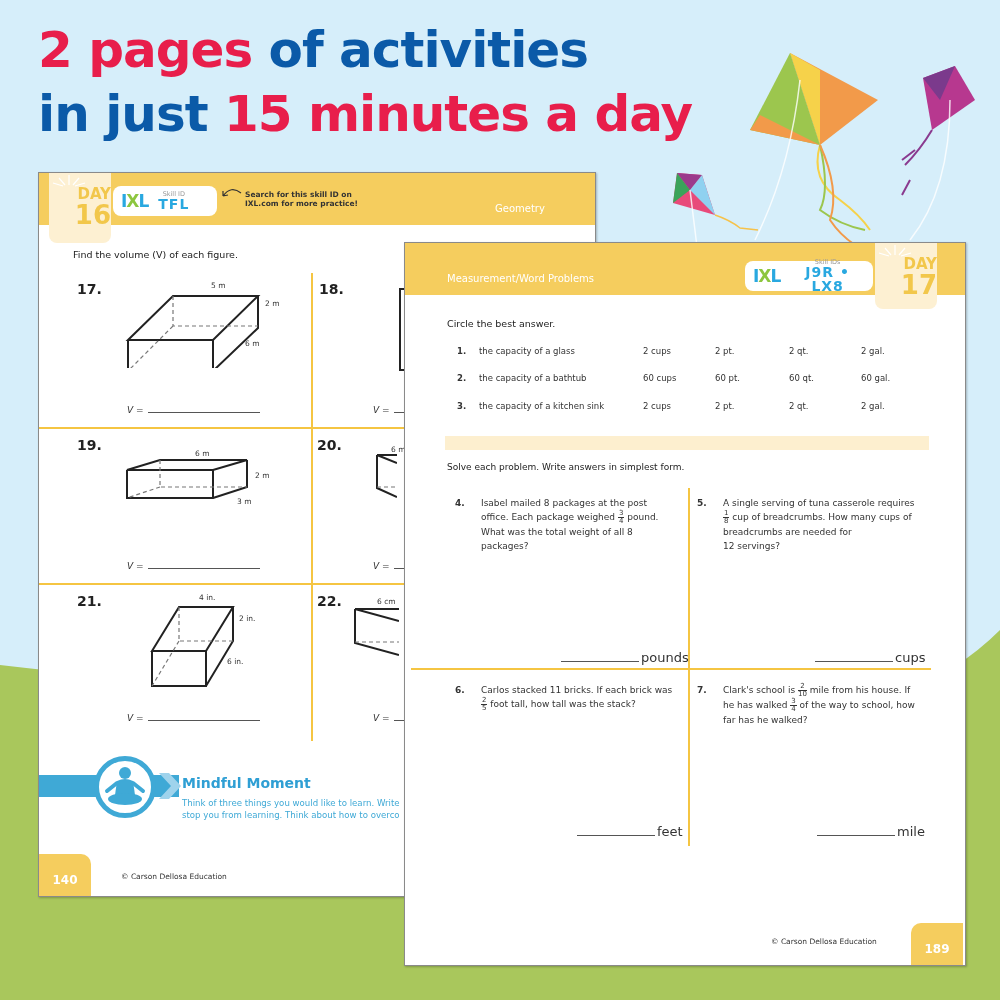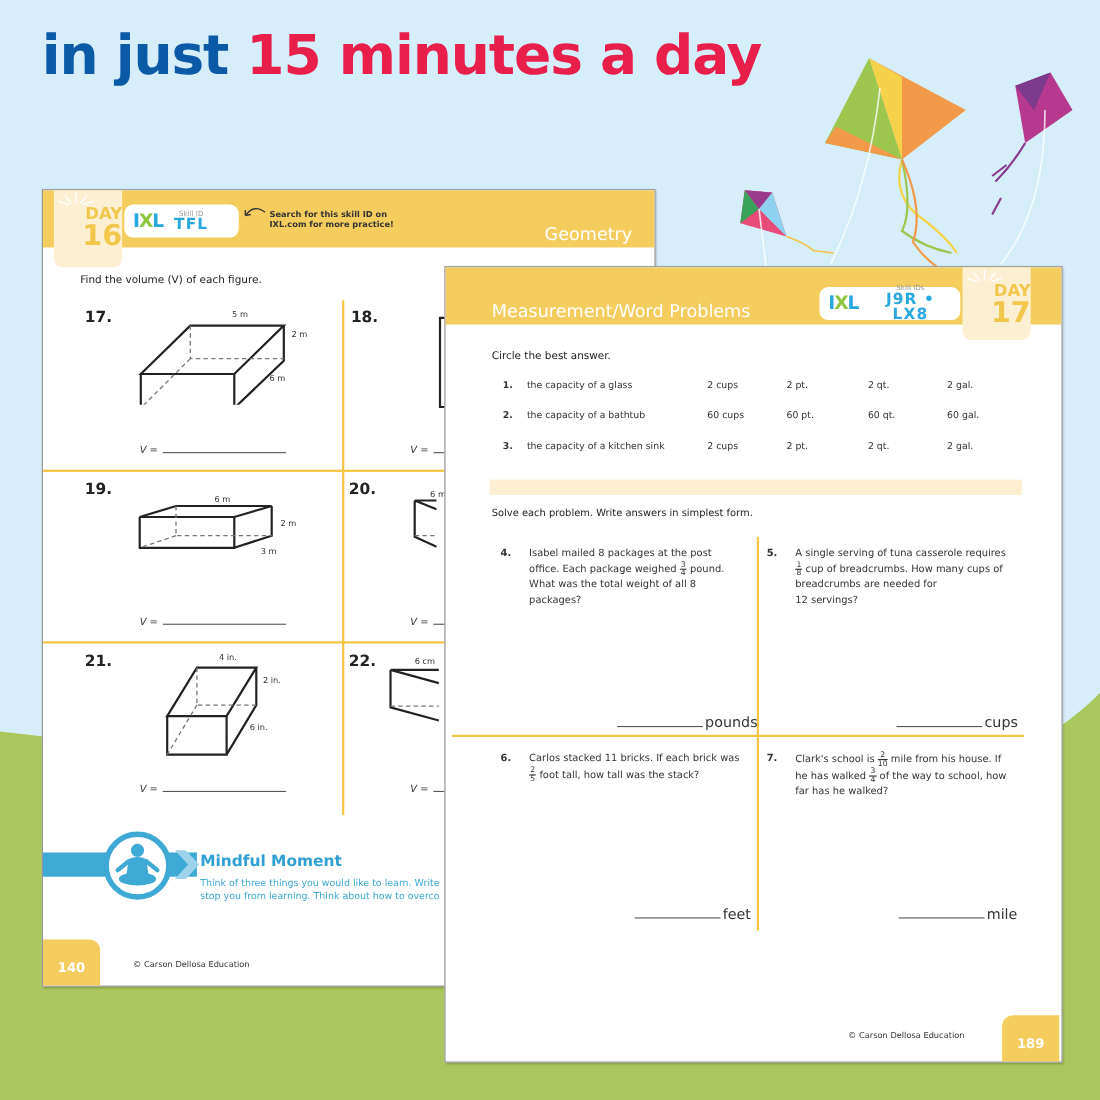--- a/index.html
+++ b/index.html
@@ -46,21 +46,21 @@
   .ixlbox {
     position: absolute; top: 13px; height: 30px; background: #fff;
     border-radius: 8px; display: flex; align-items: center; padding: 0 8px;
   }
   .ixl { font-weight: bold; font-size: 17px; letter-spacing: -1px; color: #29a8e0; }
   .ixl .x { color: #8dc63f; }
   .skill { margin-left: 10px; text-align: center; line-height: 1; }
   .skill .lbl { font-size: 6.5px; color: #999; display: block; }
   .skill .id { font-size: 14px; color: #29a8e0; font-weight: bold; display: block; letter-spacing: 1px; }
 
-  .sect-title { position: absolute; color: #fff; font-size: 16px; }
+  .sect-title { position: absolute; color: #fff; font-size: 10px; }
   .hint { position: absolute; font-size: 7.5px; color: #333; line-height: 9px; font-weight: bold; }
 
   .instr { position: absolute; font-size: 9.5px; color: #222; }
   .num { position: absolute; font-size: 14px; font-weight: bold; color: #222; }
   .dim { position: absolute; font-size: 7.5px; color: #333; }
   .vline { position: absolute; font-size: 9px; color: #333; font-style: italic; }
   .vline .blank { display: inline-block; width: 112px; border-bottom: 1px solid #555; margin-left: 4px; }
   .gold-h { position: absolute; height: 2px; background: #f5c542; }
   .gold-v { position: absolute; width: 2px; background: #f5c542; }
 
@@ -94,20 +94,23 @@
   .ans .blank { display: inline-block; width: 78px; border-bottom: 1px solid #555; margin-right: 2px; }
 </style>
 </head>
 <body>
 
 <svg class="hill" viewBox="0 0 1000 1000">
   <path d="M0 665 Q 300 700 700 720 Q 900 730 1000 630 L1000 1000 L0 1000 Z" fill="#a9c75c"></path>
 </svg>
 
 <div class="headline">
+  <div>
+    <span class="red">2 pages </span><span class="blue">of activities</span>
+  </div>
   <div>
     <span class="blue">in just </span><span class="red">15 minutes a day</span>
   </div>
 </div>
 
 <svg class="kites" viewBox="0 0 360 220">
   <g>
     <path d="M150 13 L238 60 L180 105 Z" fill="#f29a4a"></path>
     <path d="M150 13 L180 30 L180 105 Z" fill="#f6d24a"></path>
     <path d="M150 13 L110 90 L180 105 Z" fill="#9cc64e"></path>

